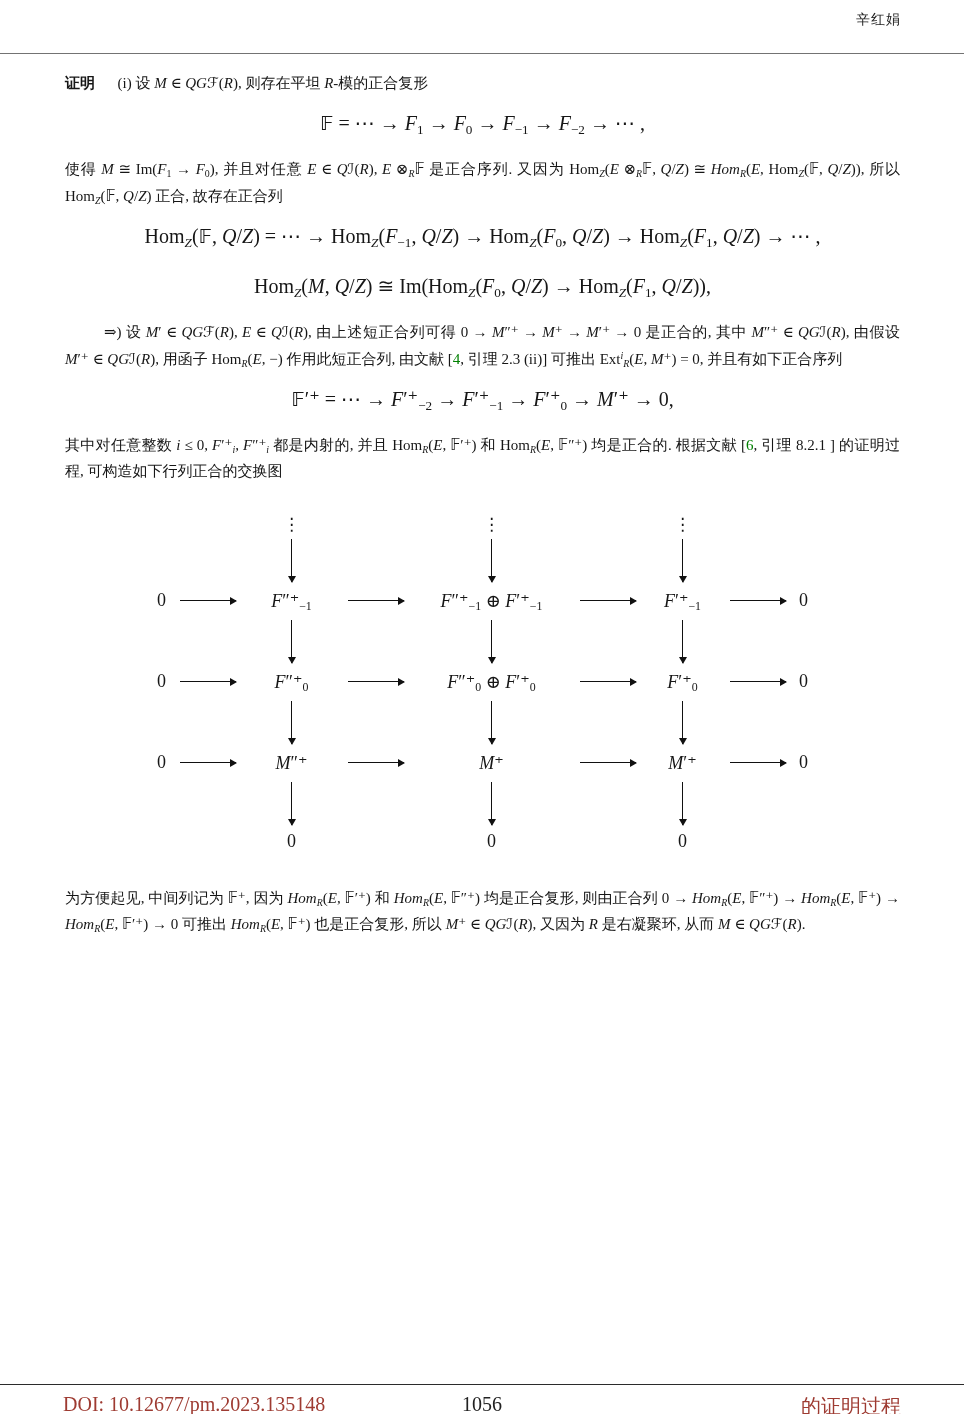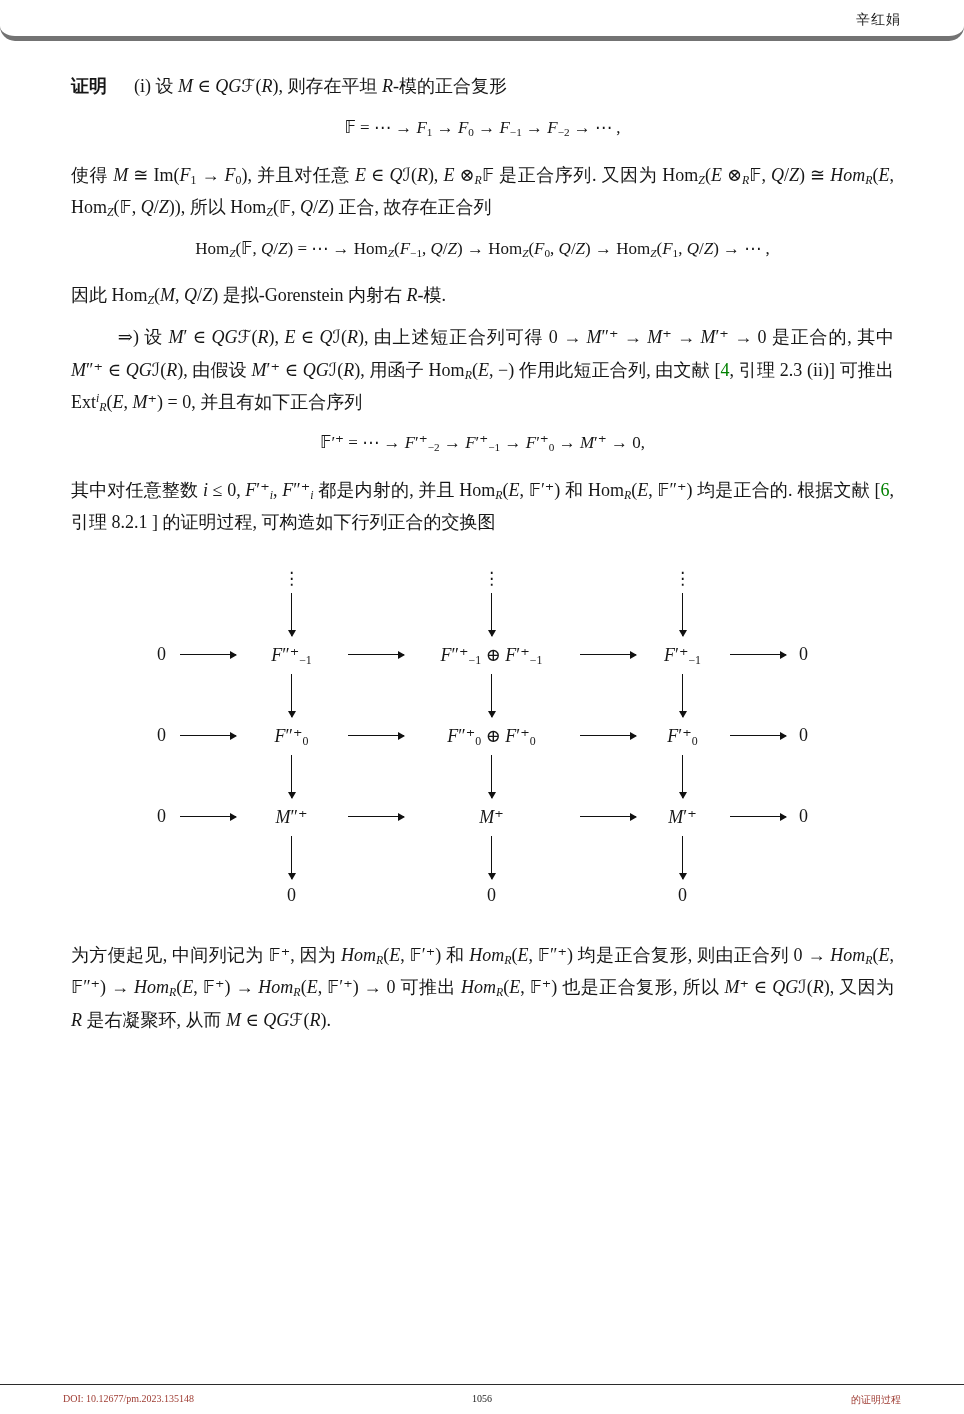--- a/index.html
+++ b/index.html
@@ -14,44 +14,43 @@
     height: 1414px;
     background: #ffffff;
     margin: 0 auto;
     overflow: hidden;
     font-family: "Liberation Serif", "DejaVu Serif", "DejaVu Sans", serif;
     color: #161616;
   }
 
   
   .header {
-    position: absolute; top: 0; left: 0; right: 0; height: 41px;
-    border-bottom: 5px solid #737373;
-    border-radius: 15px;
+    position: absolute; top: 0; left: 0; right: 0; height: 54px;
+    border-bottom: 1px solid #737373;
   }
   .header .author {
     position: absolute; right: 63px; top: 11px;
     font-size: 14px; color: #222; letter-spacing: 1px;
   }
 
   
   .content {
     position: absolute; top: 42px; left: 63px; right: 62px; bottom: 31px;
     padding-top: 28px; overflow: hidden;
   }
   .para {
-    margin: 0 8px 10px;
-    font-size: 18px;
+    margin: 0 2px 10px;
+    font-size: 15px;
     line-height: 1.76;
     text-align: justify;
   }
   .ind { text-indent: 2.6em; }
   .disp {
     text-align: center;
-    font-size: 17px;
+    font-size: 20px;
     margin: 10px 0 16px;
     line-height: 1.7;
   }
   sub, sup { font-size: 0.66em; line-height: 0; }
   sub { vertical-align: -0.28em; }
   sup { vertical-align: 0.5em; }
   i { font-style: italic; }
   b { font-weight: bold; }
   .bb  { font-family: "DejaVu Sans", "DejaVu Serif", sans-serif; font-style: normal; }
   .scr { font-family: "DejaVu Sans", "DejaVu Serif", serif; font-style: normal; }
@@ -83,21 +82,21 @@
     content: ''; position: absolute; right: -1px; top: 50%; transform: translateY(-50%);
     width: 0; height: 0;
     border-top: 4px solid transparent; border-bottom: 4px solid transparent;
     border-left: 7px solid #111;
   }
 
   
   .footer {
     position: absolute; left: 0; right: 0; bottom: 0; height: 30px;
     border-top: 1px solid #2b2b2b;
-    font-size: 10px;
+    font-size: 20px;
     margin-top: 9px;
   }
   .footer .doi {
     position: absolute; left: 63px; top: 8px;
     color: var(--footer-accent); text-decoration: none; cursor: pointer;
   }
   .footer .pageno {
     position: absolute; left: 50%; transform: translateX(-50%); top: 8px; color: #222;
   }
   .footer .journal {
@@ -111,21 +110,21 @@
 
   <div class="header">
     <span class="author">辛红娟</span>
   </div>
 
   <div class="content">
     <p class="para"><b>证明</b>  (i) 设 <i>M</i> ∈ <i>QG</i><span class="scr">ℱ</span>(<i>R</i>), 则存在平坦 <i>R</i>-模的正合复形</p>
     <div class="disp"><span class="bb">𝔽</span> = ⋯ → <i>F</i><sub>1</sub> → <i>F</i><sub>0</sub> → <i>F</i><sub>−1</sub> → <i>F</i><sub>−2</sub> → ⋯ ,</div>
     <p class="para">使得 <i>M</i> ≅ Im(<i>F</i><sub>1</sub> → <i>F</i><sub>0</sub>), 并且对任意 <i>E</i> ∈ <i>Q</i><span class="scr">ℐ</span>(<i>R</i>), <i>E</i> ⊗<sub><i>R</i></sub><span class="bb">𝔽</span> 是正合序列. 又因为 Hom<sub><i>Z</i></sub>(<i>E</i> ⊗<sub><i>R</i></sub><span class="bb">𝔽</span>, <i>Q</i>/<i>Z</i>) ≅ <i>Hom</i><sub><i>R</i></sub>(<i>E</i>, Hom<sub><i>Z</i></sub>(<span class="bb">𝔽</span>, <i>Q</i>/<i>Z</i>)), 所以 Hom<sub><i>Z</i></sub>(<span class="bb">𝔽</span>, <i>Q</i>/<i>Z</i>) 正合, 故存在正合列</p>
     <div class="disp">Hom<sub><i>Z</i></sub>(<span class="bb">𝔽</span>, <i>Q</i>/<i>Z</i>) = ⋯ → Hom<sub><i>Z</i></sub>(<i>F</i><sub>−1</sub>, <i>Q</i>/<i>Z</i>) → Hom<sub><i>Z</i></sub>(<i>F</i><sub>0</sub>, <i>Q</i>/<i>Z</i>) → Hom<sub><i>Z</i></sub>(<i>F</i><sub>1</sub>, <i>Q</i>/<i>Z</i>) → ⋯ ,</div>
-    <p class="para">因此 Hom<sub><i>Z</i></sub>(<i>M</i>, <i>Q</i>/<i>Z</i>) 是拟-Gorenstein 内射右 <i>R</i>-模.</p>
+    <div class="disp">Hom<sub><i>Z</i></sub>(<i>M</i>, <i>Q</i>/<i>Z</i>) ≅ Im(Hom<sub><i>Z</i></sub>(<i>F</i><sub>0</sub>, <i>Q</i>/<i>Z</i>) → Hom<sub><i>Z</i></sub>(<i>F</i><sub>1</sub>, <i>Q</i>/<i>Z</i>)),</div>
     <p class="para ind">⇒) 设 <i>M</i>′ ∈ <i>QG</i><span class="scr">ℱ</span>(<i>R</i>), <i>E</i> ∈ <i>Q</i><span class="scr">ℐ</span>(<i>R</i>), 由上述短正合列可得 0 → <i>M</i>″⁺ → <i>M</i>⁺ → <i>M</i>′⁺ → 0 是正合的, 其中 <i>M</i>″⁺ ∈ <i>QG</i><span class="scr">ℐ</span>(<i>R</i>), 由假设 <i>M</i>′⁺ ∈ <i>QG</i><span class="scr">ℐ</span>(<i>R</i>), 用函子 Hom<sub><i>R</i></sub>(<i>E</i>, −) 作用此短正合列, 由文献 [<span class="cite">4</span>, 引理 2.3 (ii)] 可推出 Ext<sup><i>i</i></sup><sub><i>R</i></sub>(<i>E</i>, <i>M</i>⁺) = 0, 并且有如下正合序列</p>
     <div class="disp"><span class="bb">𝔽</span>′⁺ = ⋯ → <i>F</i>′⁺<sub>−2</sub> → <i>F</i>′⁺<sub>−1</sub> → <i>F</i>′⁺<sub>0</sub> → <i>M</i>′⁺ → 0,</div>
     <p class="para">其中对任意整数 <i>i</i> ≤ 0, <i>F</i>′⁺<sub><i>i</i></sub>, <i>F</i>″⁺<sub><i>i</i></sub> 都是内射的, 并且 Hom<sub><i>R</i></sub>(<i>E</i>, <span class="bb">𝔽</span>′⁺) 和 Hom<sub><i>R</i></sub>(<i>E</i>, <span class="bb">𝔽</span>″⁺) 均是正合的. 根据文献 [<span class="cite">6</span>, 引理 8.2.1 ] 的证明过程, 可构造如下行列正合的交换图</p>
 
     <div class="diagram">
 
       <div class="drow rdots">
         <div class="dc cz"></div>
           <div class="dc ca"></div>
         <div class="dc c1">⋮</div>

